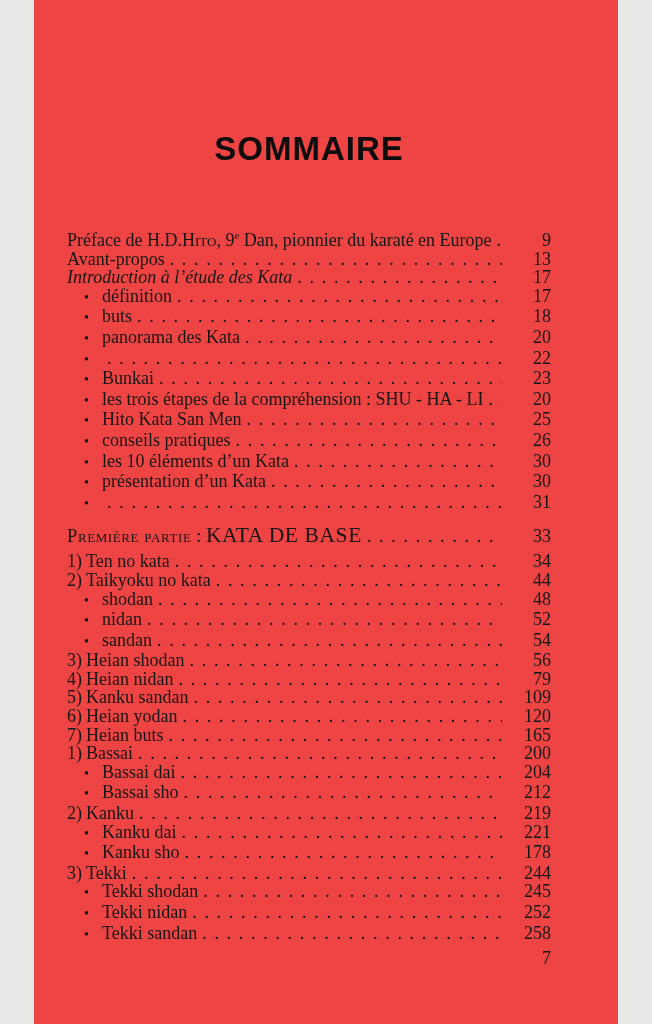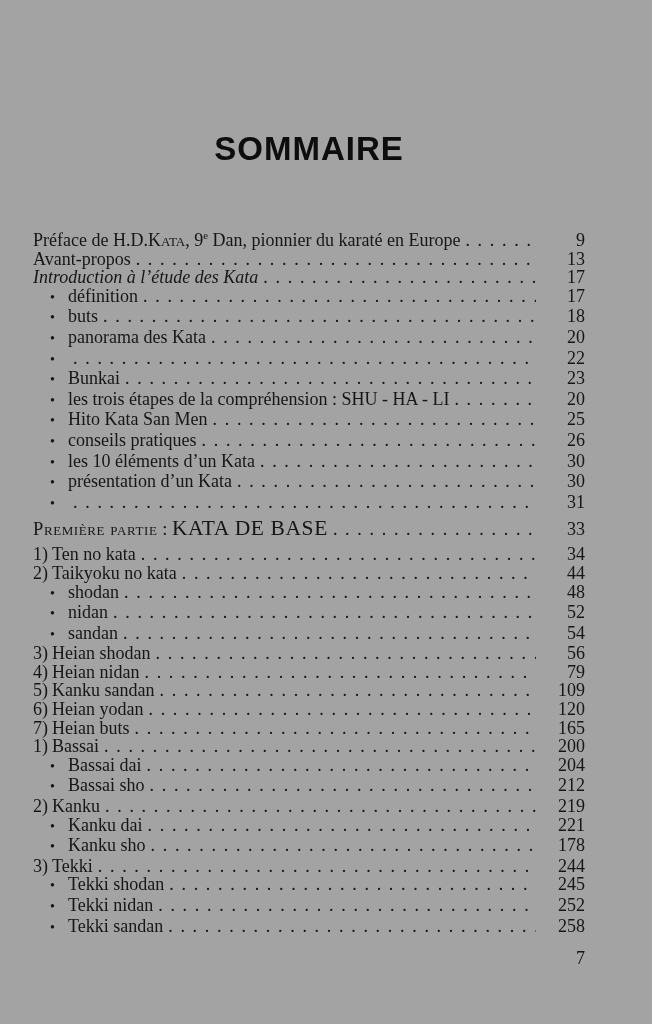--- a/index.html
+++ b/index.html
@@ -1,20 +1,20 @@
 <!DOCTYPE html>
 <html lang="fr"><head>
 <meta charset="utf-8">
 <style>
   html,body{margin:0;padding:0;background:#e8e8e6;}
   .page{
     position:relative;
-    width:652px;height:1024px;
+    width:584px;height:1024px;
     margin:0 auto;
-    background:#a3a3a3;
+    background:#ef4444;
     color:#161616;
     font-family:"Liberation Serif","DejaVu Serif",serif;
     overflow:hidden;
   }
   .content{padding:0 67px 0 33px;}
   .doc-title{
     margin:0;
     padding-top:132px;
     text-align:center;
     font-family:"Liberation Sans","DejaVu Sans",sans-serif;
@@ -47,21 +47,21 @@
     letter-spacing:1.6px;
   }
   .dots::after{
     content:". . . . . . . . . . . . . . . . . . . . . . . . . . . . . . . . . . . . . . . . . . . . . . . . . . . . . . . . . . . . . . . . . . . . . . . .";
   }
   .pg{
     flex:none;width:46px;
     text-align:right;
   }
   .sec{
-    margin-top:4px;
+    margin-top:11px;
     margin-bottom:5px;
     line-height:22px;
     font-family:Liberation Serif, serif;
   }
   .sc{font-variant:small-caps;}
   .kicker{font-size:18.5px;letter-spacing:0.6px;}
   .sec-sep{font-size:18.5px;}
   .sec-title{font-size:21.5px;letter-spacing:0.6px;}
   sup{font-size:0.6em;line-height:0;}
   .folio{
@@ -75,21 +75,21 @@
 <body>
 
 <div class="page">
   <div class="content">
 
     <h1 class="doc-title">SOMMAIRE</h1>
 
     <div class="toc">
 
       <div class="r">
-        <span class="label"><span>Préface de H.D.</span><span class="sc">Kata</span><span>, 9</span><sup>e</sup><span> Dan, pionnier du karaté en Europe</span></span>
+        <span class="label"><span>Préface de H.D.</span><span class="sc">Hito</span><span>, 9</span><sup>e</sup><span> Dan, pionnier du karaté en Europe</span></span>
         <span class="dots"></span>
         <span class="pg">9</span>
       </div>
 
       <div class="r">
         <span class="label">Avant-propos</span>
         <span class="dots"></span>
         <span class="pg">13</span>
       </div>
 

